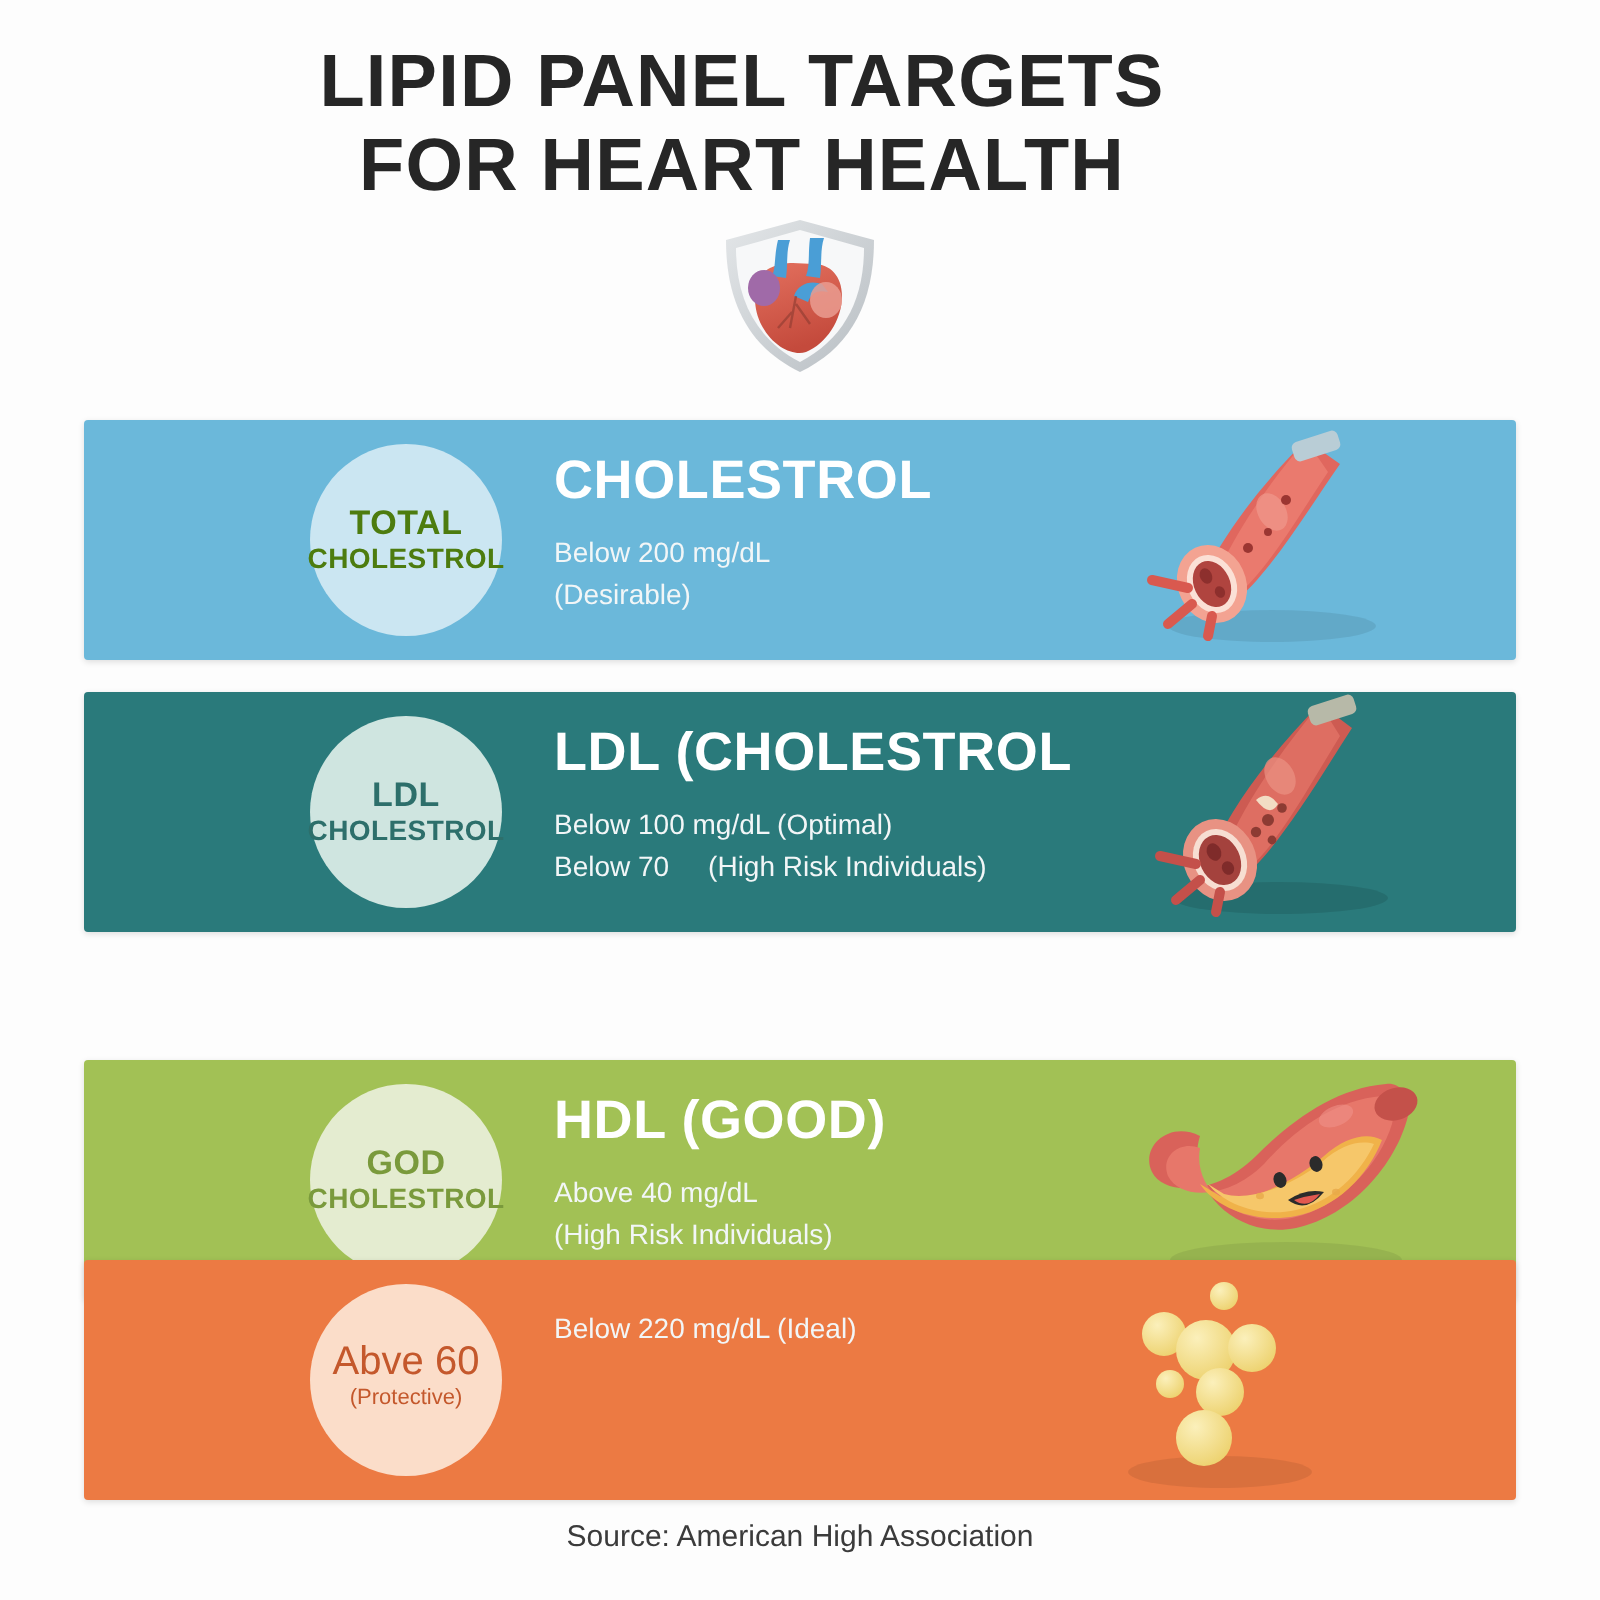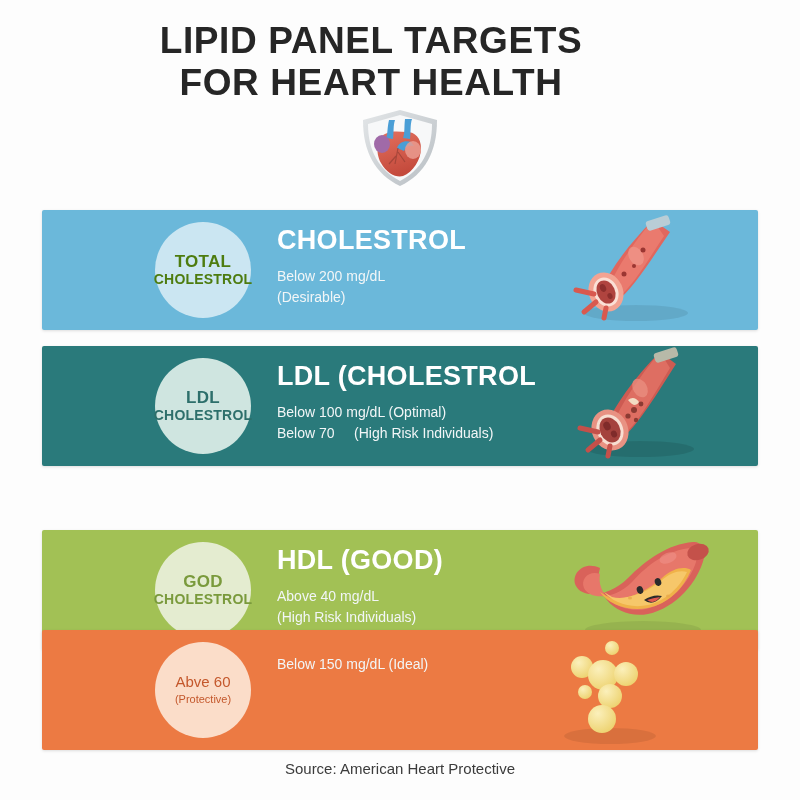--- a/index.html
+++ b/index.html
@@ -64,21 +64,21 @@
     letter-spacing:0.3px;
     line-height:19px;
   }
   .circle .c2{
     font-weight:bold;
     font-size:14px;
     letter-spacing:0.2px;
     line-height:17px;
   }
   
-  .circle.alt .c1{font-weight:normal;font-size:15px;letter-spacing:0;}
+  .circle.alt .c1{font-weight:normal;font-size:20px;letter-spacing:0;}
   .circle.alt .c2{font-weight:normal;font-size:11px;letter-spacing:0;}
 
   .band-text{
     position:absolute;
     left:235px;
     top:14px;
     width:300px;
   }
   .band-head{
     font-size:27px;
@@ -234,21 +234,21 @@
     </svg>
   </div>
 </div>
 
 <div class="band" id="band-3" style="background: rgb(236, 122, 67);">
   <div class="circle alt" style="background: rgb(251, 221, 201); color: rgb(196, 88, 44);">
     <span class="c1">Abve 60</span>
     <span class="c2">(Protective)</span>
   </div>
   <div class="band-text">
-    <div class="band-sub">Below 150 mg/dL (Ideal)</div>
+    <div class="band-sub">Below 220 mg/dL (Ideal)</div>
   </div>
   <div class="band-art">
     <svg viewBox="0 0 200 120" width="200" height="120">
       <defs>
         <radialGradient id="glob" cx="0.35" cy="0.3" r="0.8">
           <stop offset="0%" stop-color="#fbf0bb"></stop>
           <stop offset="100%" stop-color="#ecd06a"></stop>
         </radialGradient>
       </defs>
       <ellipse cx="62" cy="106" rx="46" ry="8" fill="#000" opacity="0.08"></ellipse>
@@ -256,13 +256,13 @@
       <circle cx="34" cy="37" r="11" fill="url(#glob)"></circle>
       <circle cx="55" cy="45" r="15" fill="url(#glob)"></circle>
       <circle cx="78" cy="44" r="12" fill="url(#glob)"></circle>
       <circle cx="37" cy="62" r="7" fill="url(#glob)"></circle>
       <circle cx="62" cy="66" r="12" fill="url(#glob)"></circle>
       <circle cx="54" cy="89" r="14" fill="url(#glob)"></circle>
     </svg>
   </div>
 </div>
 
-<div class="footer">Source: American Heart Protective</div>
+<div class="footer">Source: American High Association</div>
 
 </body></html>

